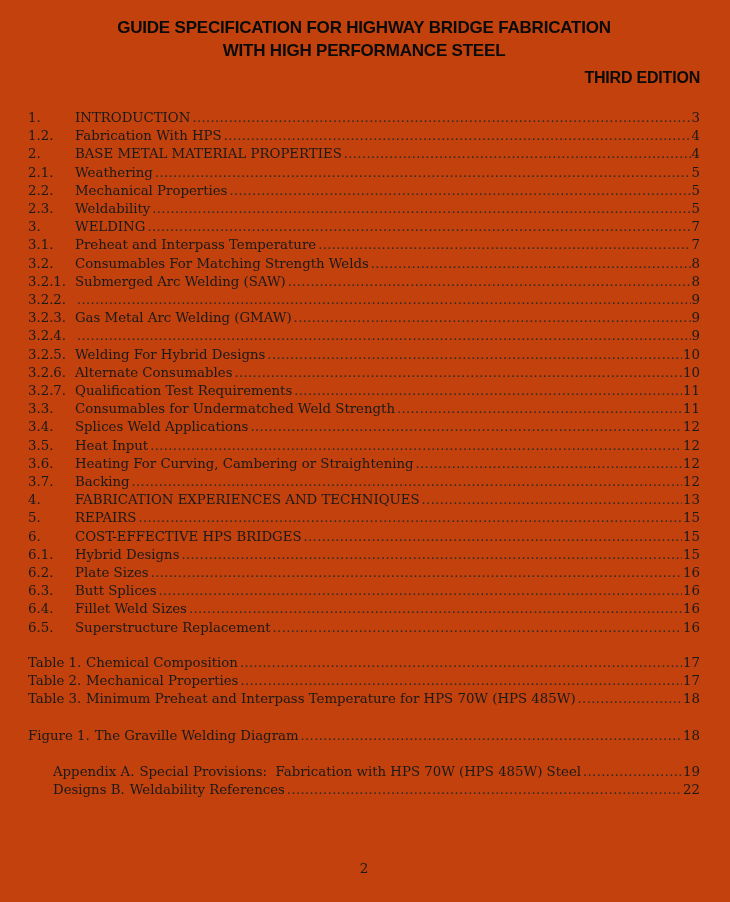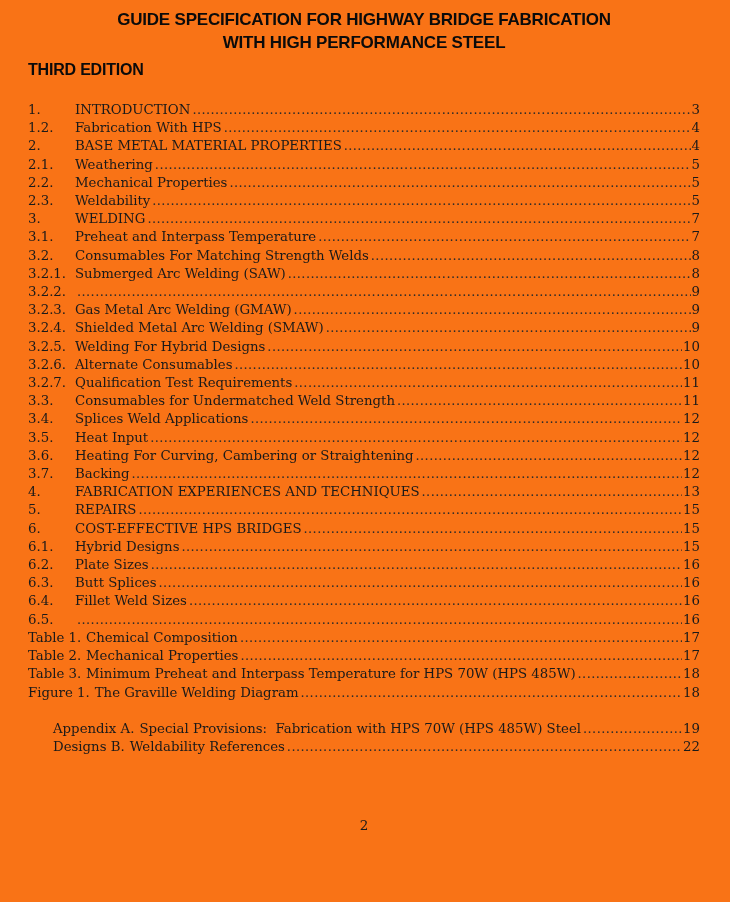--- a/index.html
+++ b/index.html
@@ -5,48 +5,48 @@
   html, body {
     margin: 0;
     padding: 0;
     background: #ffffff;
   }
   .page {
     position: relative;
     width: 730px;
     height: 902px;
     box-sizing: border-box;
-    background: #f97316;
-    padding: 8px 30px 0 28px;
+    background: #c2410c;
+    padding: 16px 30px 0 28px;
     font-family: "DejaVu Serif", serif;
     color: #1a1a1a;
     overflow: hidden;
   }
   .doc-title {
     text-align: center;
     font-family: "Liberation Sans", sans-serif;
     font-weight: bold;
     font-size: 17px;
     line-height: 23px;
     letter-spacing: -0.2px;
     color: #0b0b0b;
   }
   .edition {
     margin-top: 5px;
-    text-align: left;
+    text-align: right;
     font-family: "Liberation Sans", sans-serif;
     font-weight: bold;
     font-size: 16px;
     line-height: 22px;
     letter-spacing: -0.2px;
     color: #0b0b0b;
   }
   .toc-group { margin-top: 20px; }
-  .tables-group { }
-  .figures-group { }
+  .tables-group { margin-top: 17px; }
+  .figures-group { margin-top: 18px; }
   .appendix-group { margin-top: 18px; margin-left: 25px; }
   .row {
     display: flex;
     align-items: baseline;
     font-size: 13.3px;
     line-height: 18.2px;
     white-space: nowrap;
   }
   .num { flex: 0 0 47px; }
   .tbl-label { flex: 0 0 58px; }
@@ -165,21 +165,20 @@
 
       <div class="row">
         <span class="num">3.2.3.</span>
         <span class="ttl">Gas Metal Arc Welding (GMAW)</span>
         <span class="dots"></span>
         <span class="pg">9</span>
       </div>
 
       <div class="row">
         <span class="num">3.2.4.</span>
-        <span class="ttl">Shielded Metal Arc Welding (SMAW)</span>
         <span class="dots"></span>
         <span class="pg">9</span>
       </div>
 
       <div class="row">
         <span class="num">3.2.5.</span>
         <span class="ttl">Welding For Hybrid Designs</span>
         <span class="dots"></span>
         <span class="pg">10</span>
       </div>
@@ -277,20 +276,21 @@
 
       <div class="row">
         <span class="num">6.4.</span>
         <span class="ttl">Fillet Weld Sizes</span>
         <span class="dots"></span>
         <span class="pg">16</span>
       </div>
 
       <div class="row">
         <span class="num">6.5.</span>
+        <span class="ttl">Superstructure Replacement</span>
         <span class="dots"></span>
         <span class="pg">16</span>
       </div>
 
   </div>
 
   <div class="tables-group">
 
       <div class="row">
         <span class="tbl-label">Table 1.</span>

